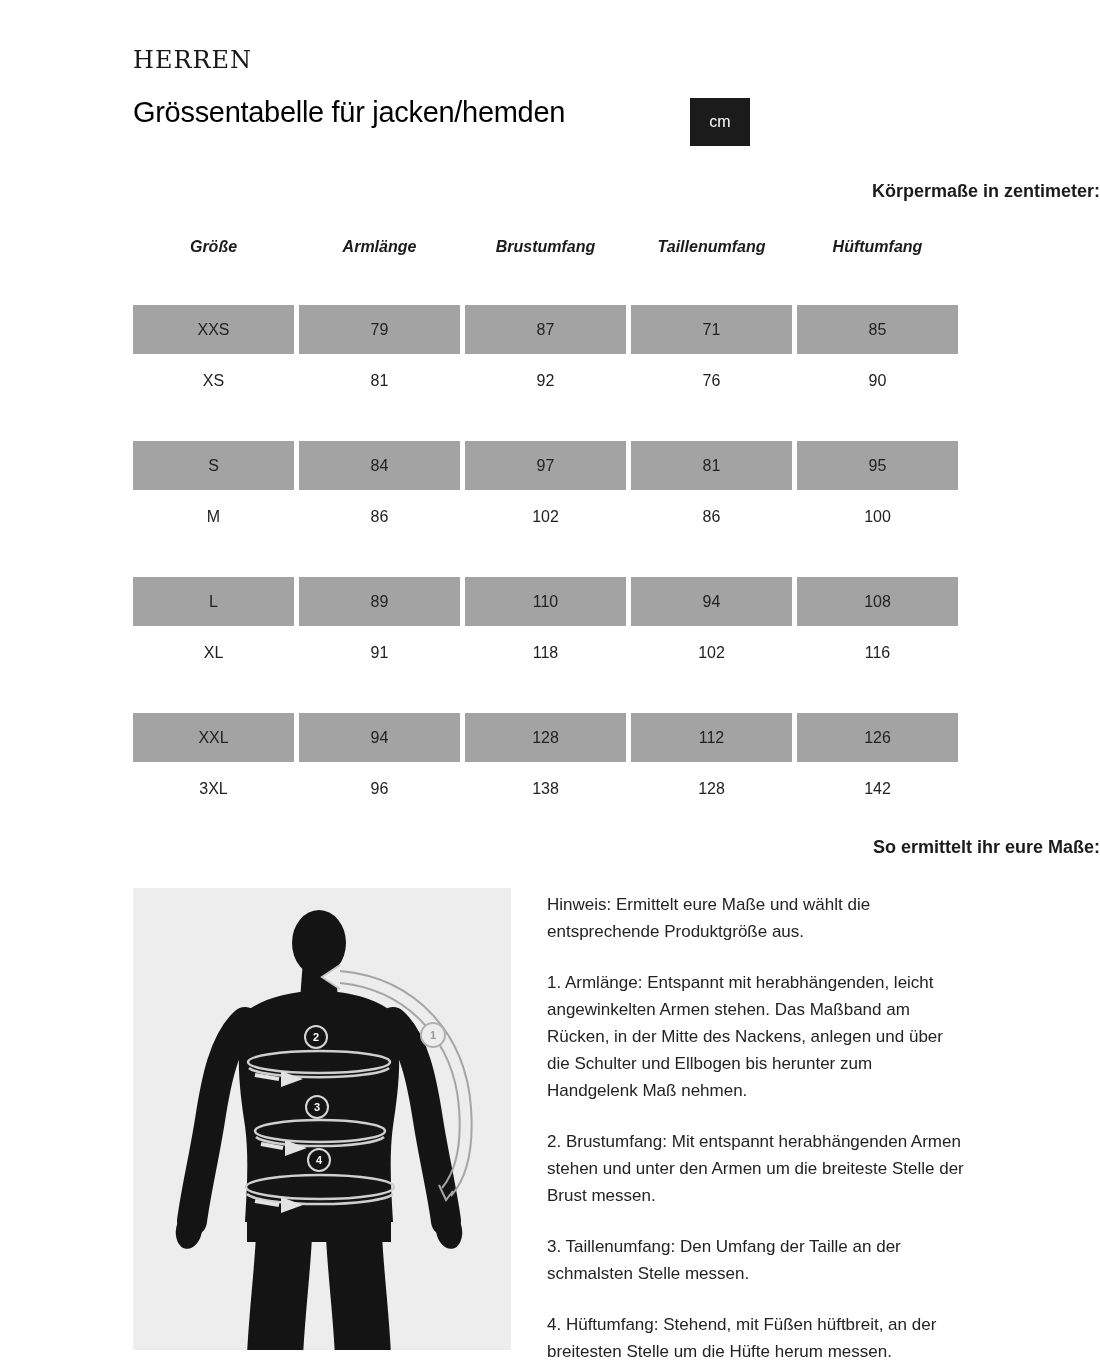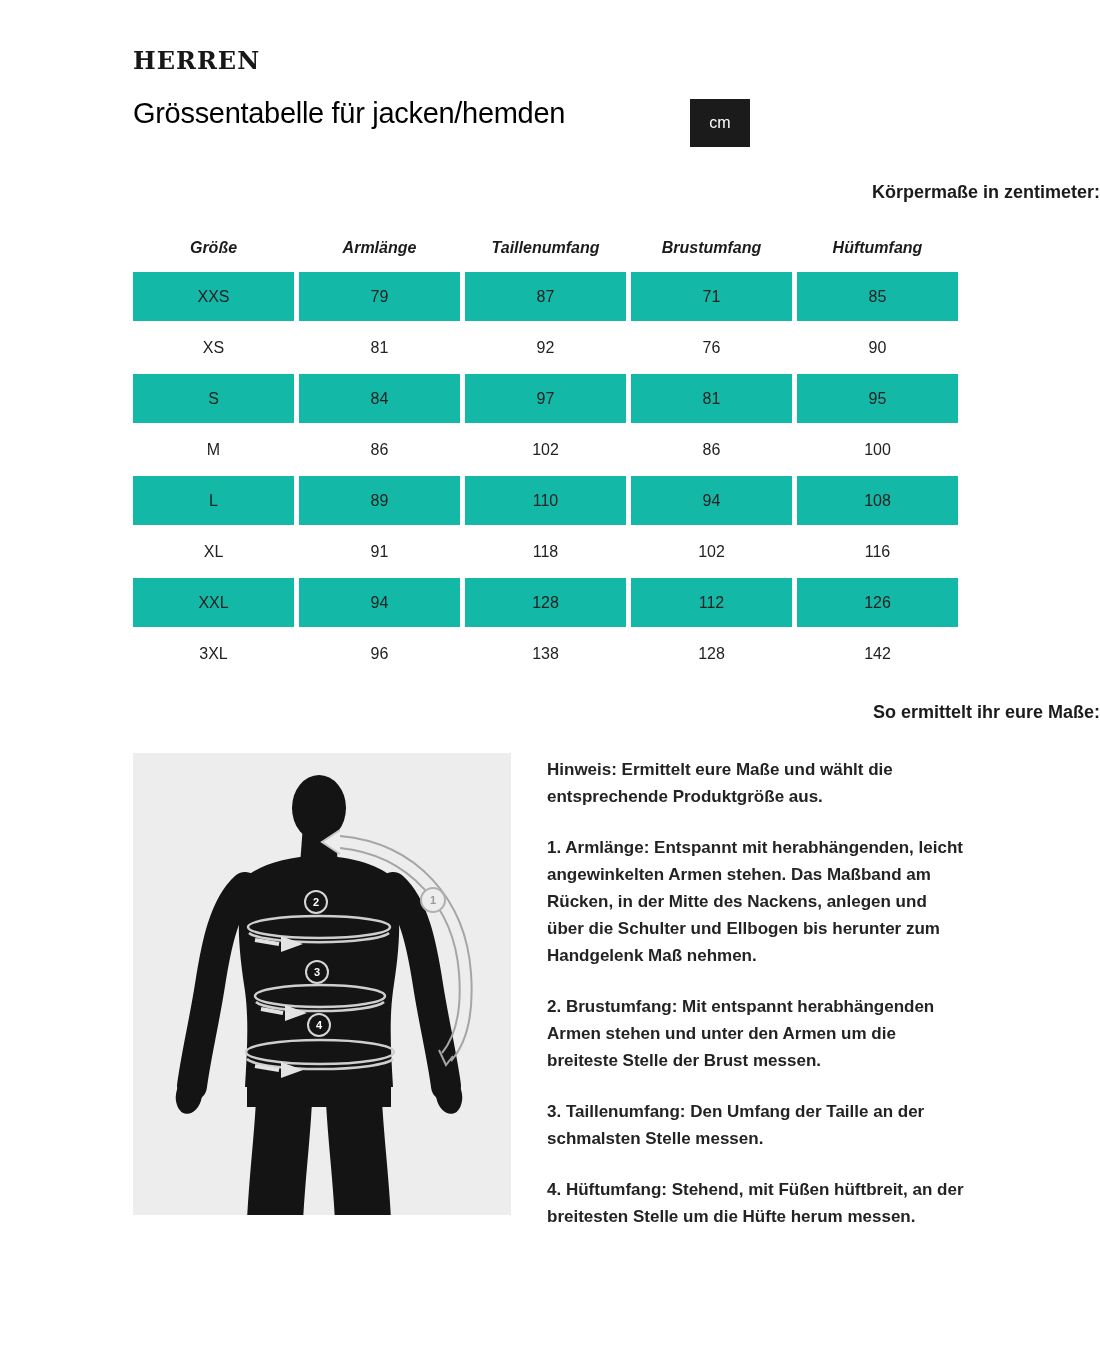--- a/index.html
+++ b/index.html
@@ -7,21 +7,21 @@
   body {
     width:1100px; height:1360px;
     font-family:"Liberation Sans","DejaVu Sans",sans-serif;
     color:#1e1e1e;
     overflow:hidden;
   }
   .page { width:1100px; min-height:1360px; padding:46px 0 0 133px; }
 
   .brand {
     font-family:"DejaVu Serif","Liberation Serif",serif;
-    font-size:24px; letter-spacing:1px; color:#181818; font-weight:700;
+    font-size:24px; letter-spacing:1px; color:#181818; font-weight:400;
   }
   .title-row { position:relative; width:825px; margin-top:14px; height:48px; }
   .page-title {
     font-size:29px; font-weight:400; letter-spacing:-0.3px; color:#000000;
     line-height:48px; white-space:nowrap;
   }
   .cm-btn {
     position:absolute; left:557px; top:10px;
     width:60px; height:48px;
     background:#1b1b1b; color:#fff; border:none;
@@ -36,48 +36,48 @@
   .size-table {
     margin-top:23px; width:825px;
     display:grid; grid-template-columns:repeat(5,1fr);
     column-gap:5px; row-gap:2px;
   }
   .size-table .cell {
     height:49px; display:flex; align-items:center; justify-content:center;
     font-size:16px; color:#222;
   }
   .size-table .cell.head { height:44px; font-weight:700; color:#1b1b1b;font-style:italic; }
-  .size-table .cell.shade { background:#14b8a6; }
+  .size-table .cell.shade { background:#a3a3a3;margin-top:34px; }
 
   .fit-note { margin-top:28px; max-width:840px; font-size:17px; line-height:33px; color:#232323; }
 
   .measure-row { margin-top:30px; display:flex; gap:36px; padding-bottom:60px; }
   .figure-panel { width:378px; height:462px; background:#ededed; flex:0 0 auto; }
   .instructions { width:420px; padding-top:3px; }
-  .instructions p { font-size:17px; line-height:27px; color:#232323; margin:0 0 24px;font-weight:bold; }
+  .instructions p { font-size:17px; line-height:27px; color:#232323; margin:0 0 24px; }
 </style>
 </head>
 <body>
 
 <div class="page">
 
   <div class="brand">HERREN</div>
 
   <div class="title-row">
     <h1 class="page-title">Grössentabelle für jacken/hemden</h1>
     <button class="cm-btn">cm</button>
   </div>
 
   <h2 class="section-heading h-table">Körpermaße in zentimeter:</h2>
 
   <div class="size-table" id="sizeTable">
       <div class="cell head">Größe</div>
       <div class="cell head">Armlänge</div>
+      <div class="cell head">Brustumfang</div>
       <div class="cell head">Taillenumfang</div>
-      <div class="cell head">Brustumfang</div>
       <div class="cell head">Hüftumfang</div>
       <div class="cell shade">XXS</div>
       <div class="cell shade">79</div>
       <div class="cell shade">87</div>
       <div class="cell shade">71</div>
       <div class="cell shade">85</div>
       <div class="cell">XS</div>
       <div class="cell">81</div>
       <div class="cell">92</div>
       <div class="cell">76</div>

